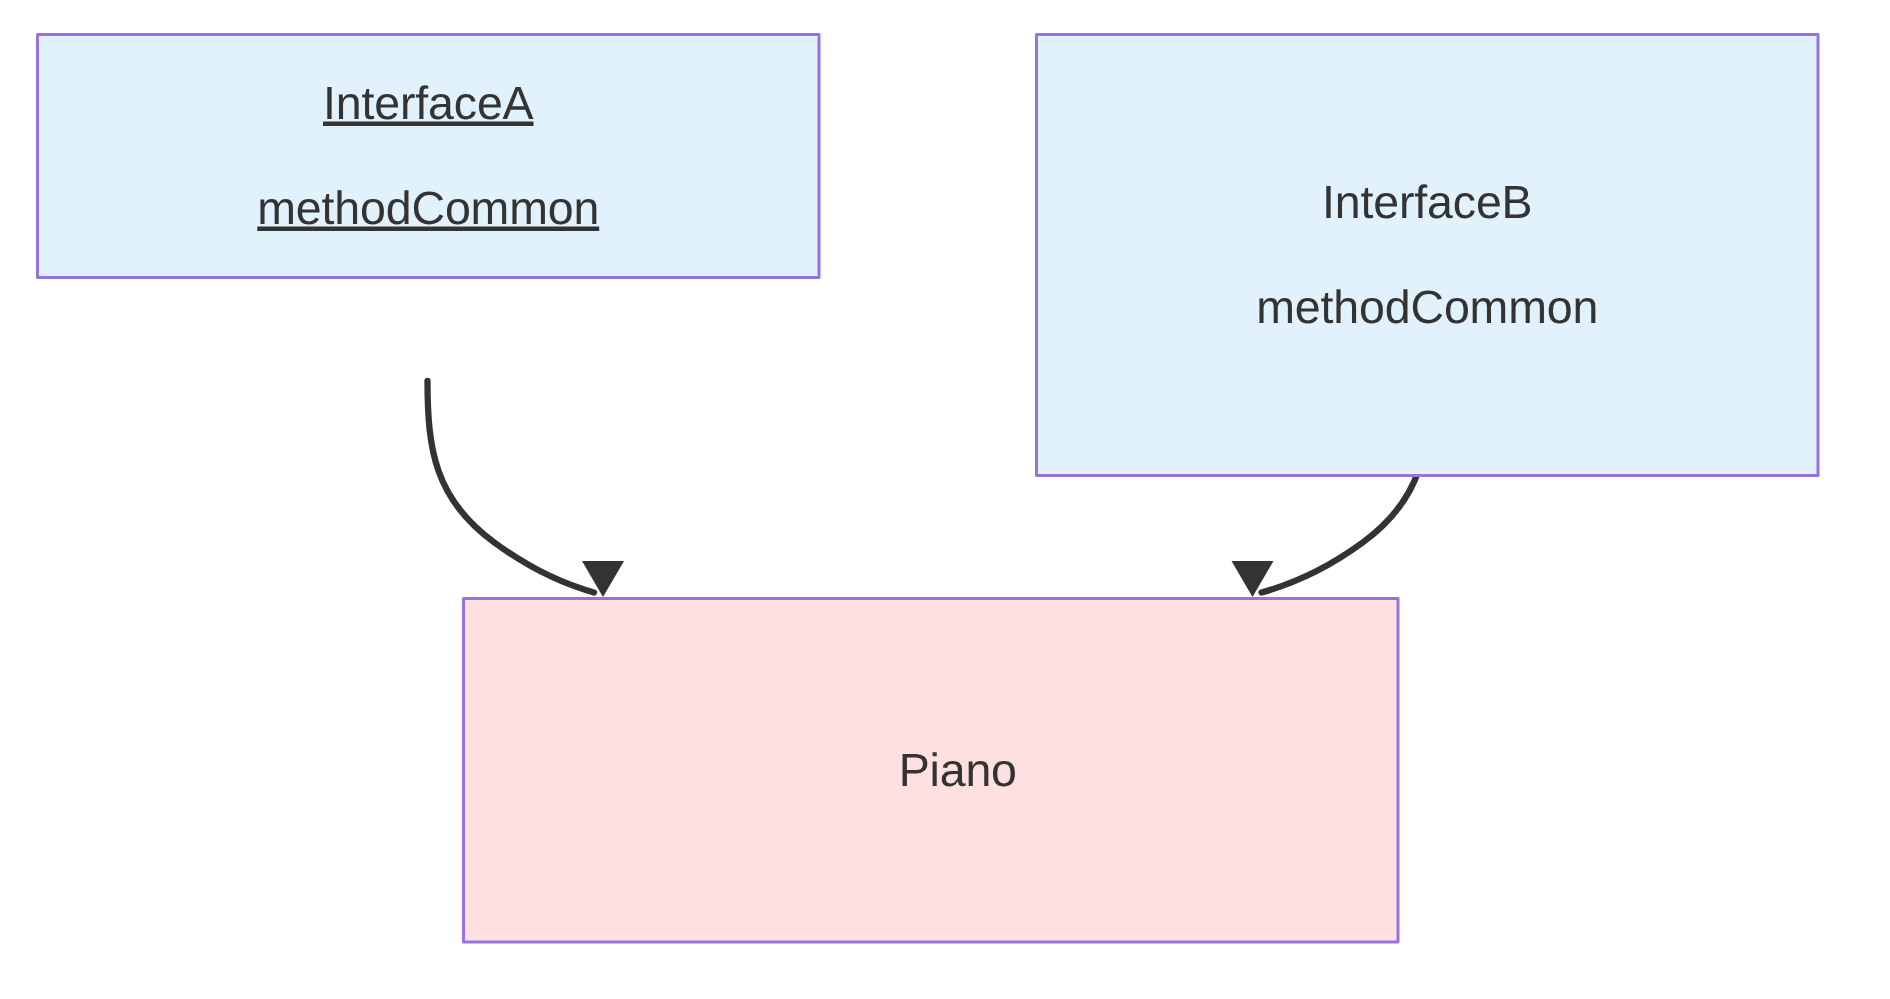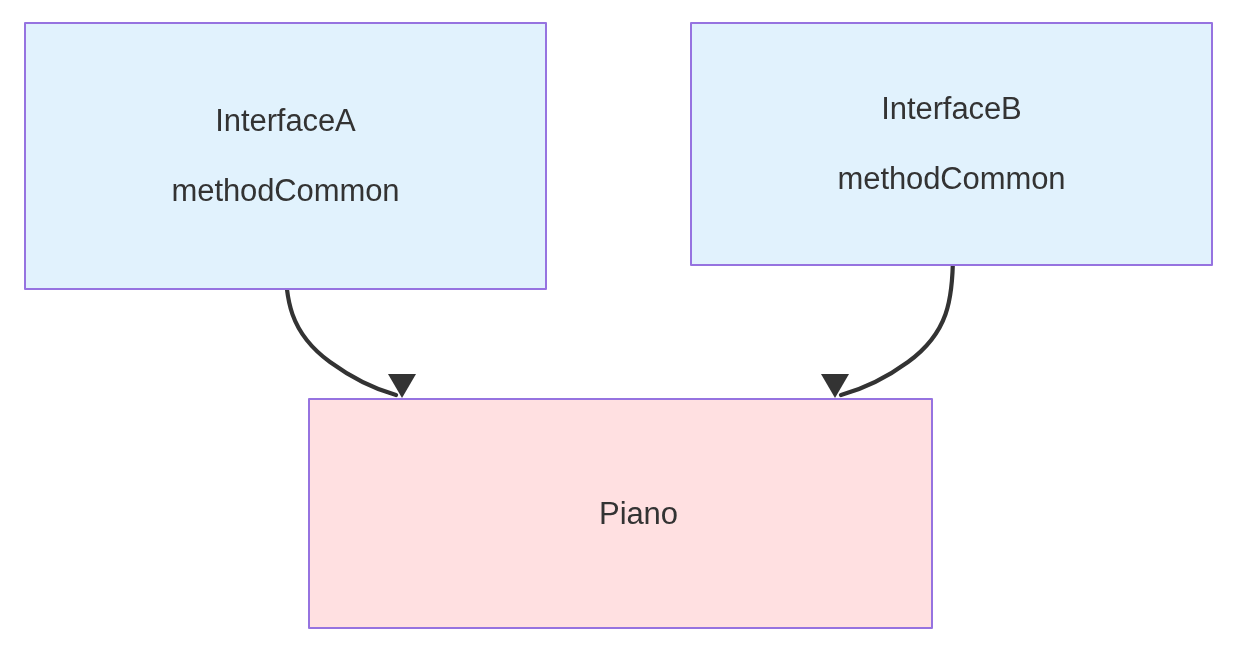--- a/index.html
+++ b/index.html
@@ -50,27 +50,28 @@
     background: #ffe0e1;
   }
   .node-line {
     display: block;
     white-space: nowrap;
   }
   #node-interface-a {
     left: 24px;
     top: 22px;
     width: 523px;
-    height: 268px;
+    height: 164px;
+    text-decoration: underline;
   }
   #node-interface-b {
     left: 690px;
     top: 22px;
     width: 523px;
-    height: 244px;
+    height: 296px;
   }
   #node-piano {
     left: 308px;
     top: 398px;
     width: 625px;
     height: 231px;
     padding-left: 36px;
   }
 </style>
 </head>

